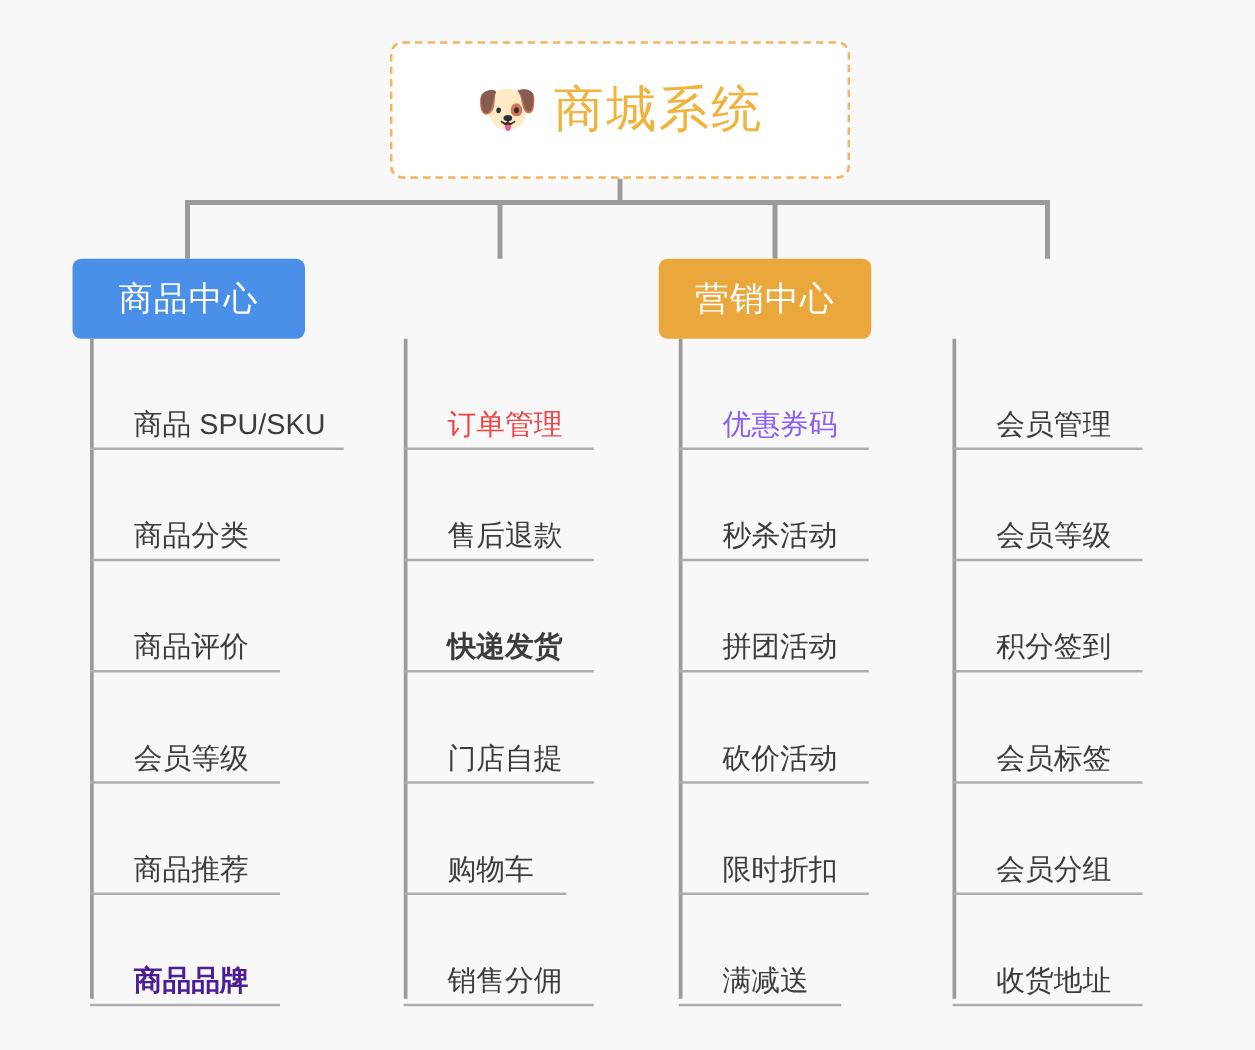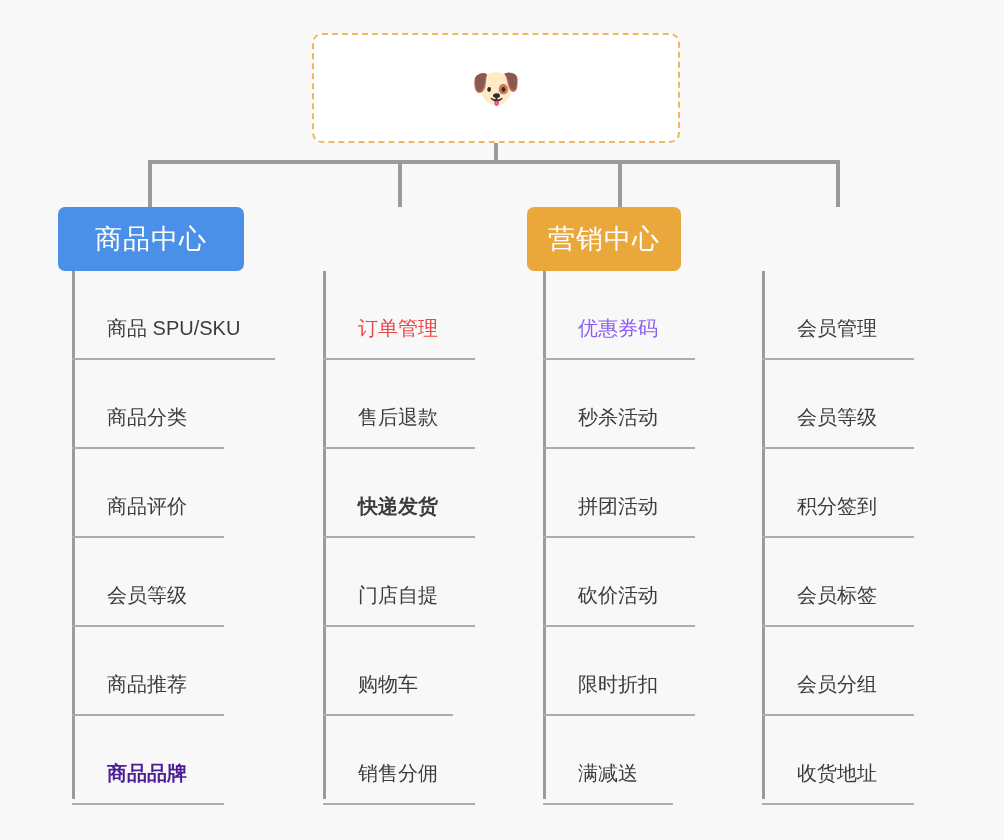--- a/index.html
+++ b/index.html
@@ -87,42 +87,43 @@
     background: #9b9b9b;
   }
   .leaf-item {
     position: absolute;
     left: 0;
     height: 89px;
   }
   .leaf-text {
     position: absolute;
     left: 35px;
-    bottom: 22px;
-    font-size: 20px;
+    bottom: 9px;
+    font-size: 23px;
     color: #3c3c3c;
     white-space: nowrap;
     line-height: 1;
     font-family: "Liberation Sans", "DejaVu Sans", sans-serif;
   }
   .leaf-rule {
     position: absolute;
     left: 0;
     bottom: 0;
     height: 2px;
     background: #adadad;
   }
 </style>
 </head>
 <body>
 
 <div id="canvas" style="background: rgb(248, 248, 248);">
 
   <div class="root-node" style="border-color: rgb(240, 183, 96);">
     <span class="root-emoji">🐶</span>
+    <span class="root-title" style="color: rgb(242, 179, 61);">商城系统</span>
   </div>
 
   <div class="conn conn-v" style="left: 494px; top: 143px; height: 19px; background: rgb(155, 155, 155);"></div>
   <div class="conn conn-h" style="left: 148px; top: 160px; width: 692px; background: rgb(155, 155, 155);"></div>
 
   <div class="conn conn-v" style="left: 148px; top: 160px; height: 47px; background: rgb(155, 155, 155);"></div>
   <div class="conn conn-v" style="left: 398px; top: 160px; height: 47px; background: rgb(155, 155, 155);"></div>
   <div class="conn conn-v" style="left: 618px; top: 160px; height: 47px; background: rgb(155, 155, 155);"></div>
   <div class="conn conn-v" style="left: 836px; top: 160px; height: 47px; background: rgb(155, 155, 155);"></div>
 
@@ -180,21 +181,21 @@
     <div class="leaf-item" style="top:356px;">
       <span class="leaf-text" style="color: rgb(60, 60, 60);">购物车</span>
       <div class="leaf-rule" style="width: 130px; background: rgb(173, 173, 173);"></div>
     </div>
     <div class="leaf-item" style="top:445px;">
       <span class="leaf-text" style="color: rgb(60, 60, 60);">销售分佣</span>
       <div class="leaf-rule" style="width: 152px; background: rgb(173, 173, 173);"></div>
     </div>
   </div>
 
-  <div class="cat-box" style="left: 527px; width: 154px; background: rgb(234, 168, 60);">
+  <div class="cat-box" style="left: 527px; width: 170px; background: rgb(234, 168, 60);">
     <span class="cat-label">营销中心</span>
   </div>
   <div class="leaf-col" style="left:543px;">
     <div class="leaf-spine" style="background: rgb(155, 155, 155);"></div>
 
     <div class="leaf-item" style="top:0px;">
       <span class="leaf-text" style="color: #8b5cf6;">优惠券码</span>
       <div class="leaf-rule" style="width: 152px; background: rgb(173, 173, 173);"></div>
     </div>
     <div class="leaf-item" style="top:89px;">

